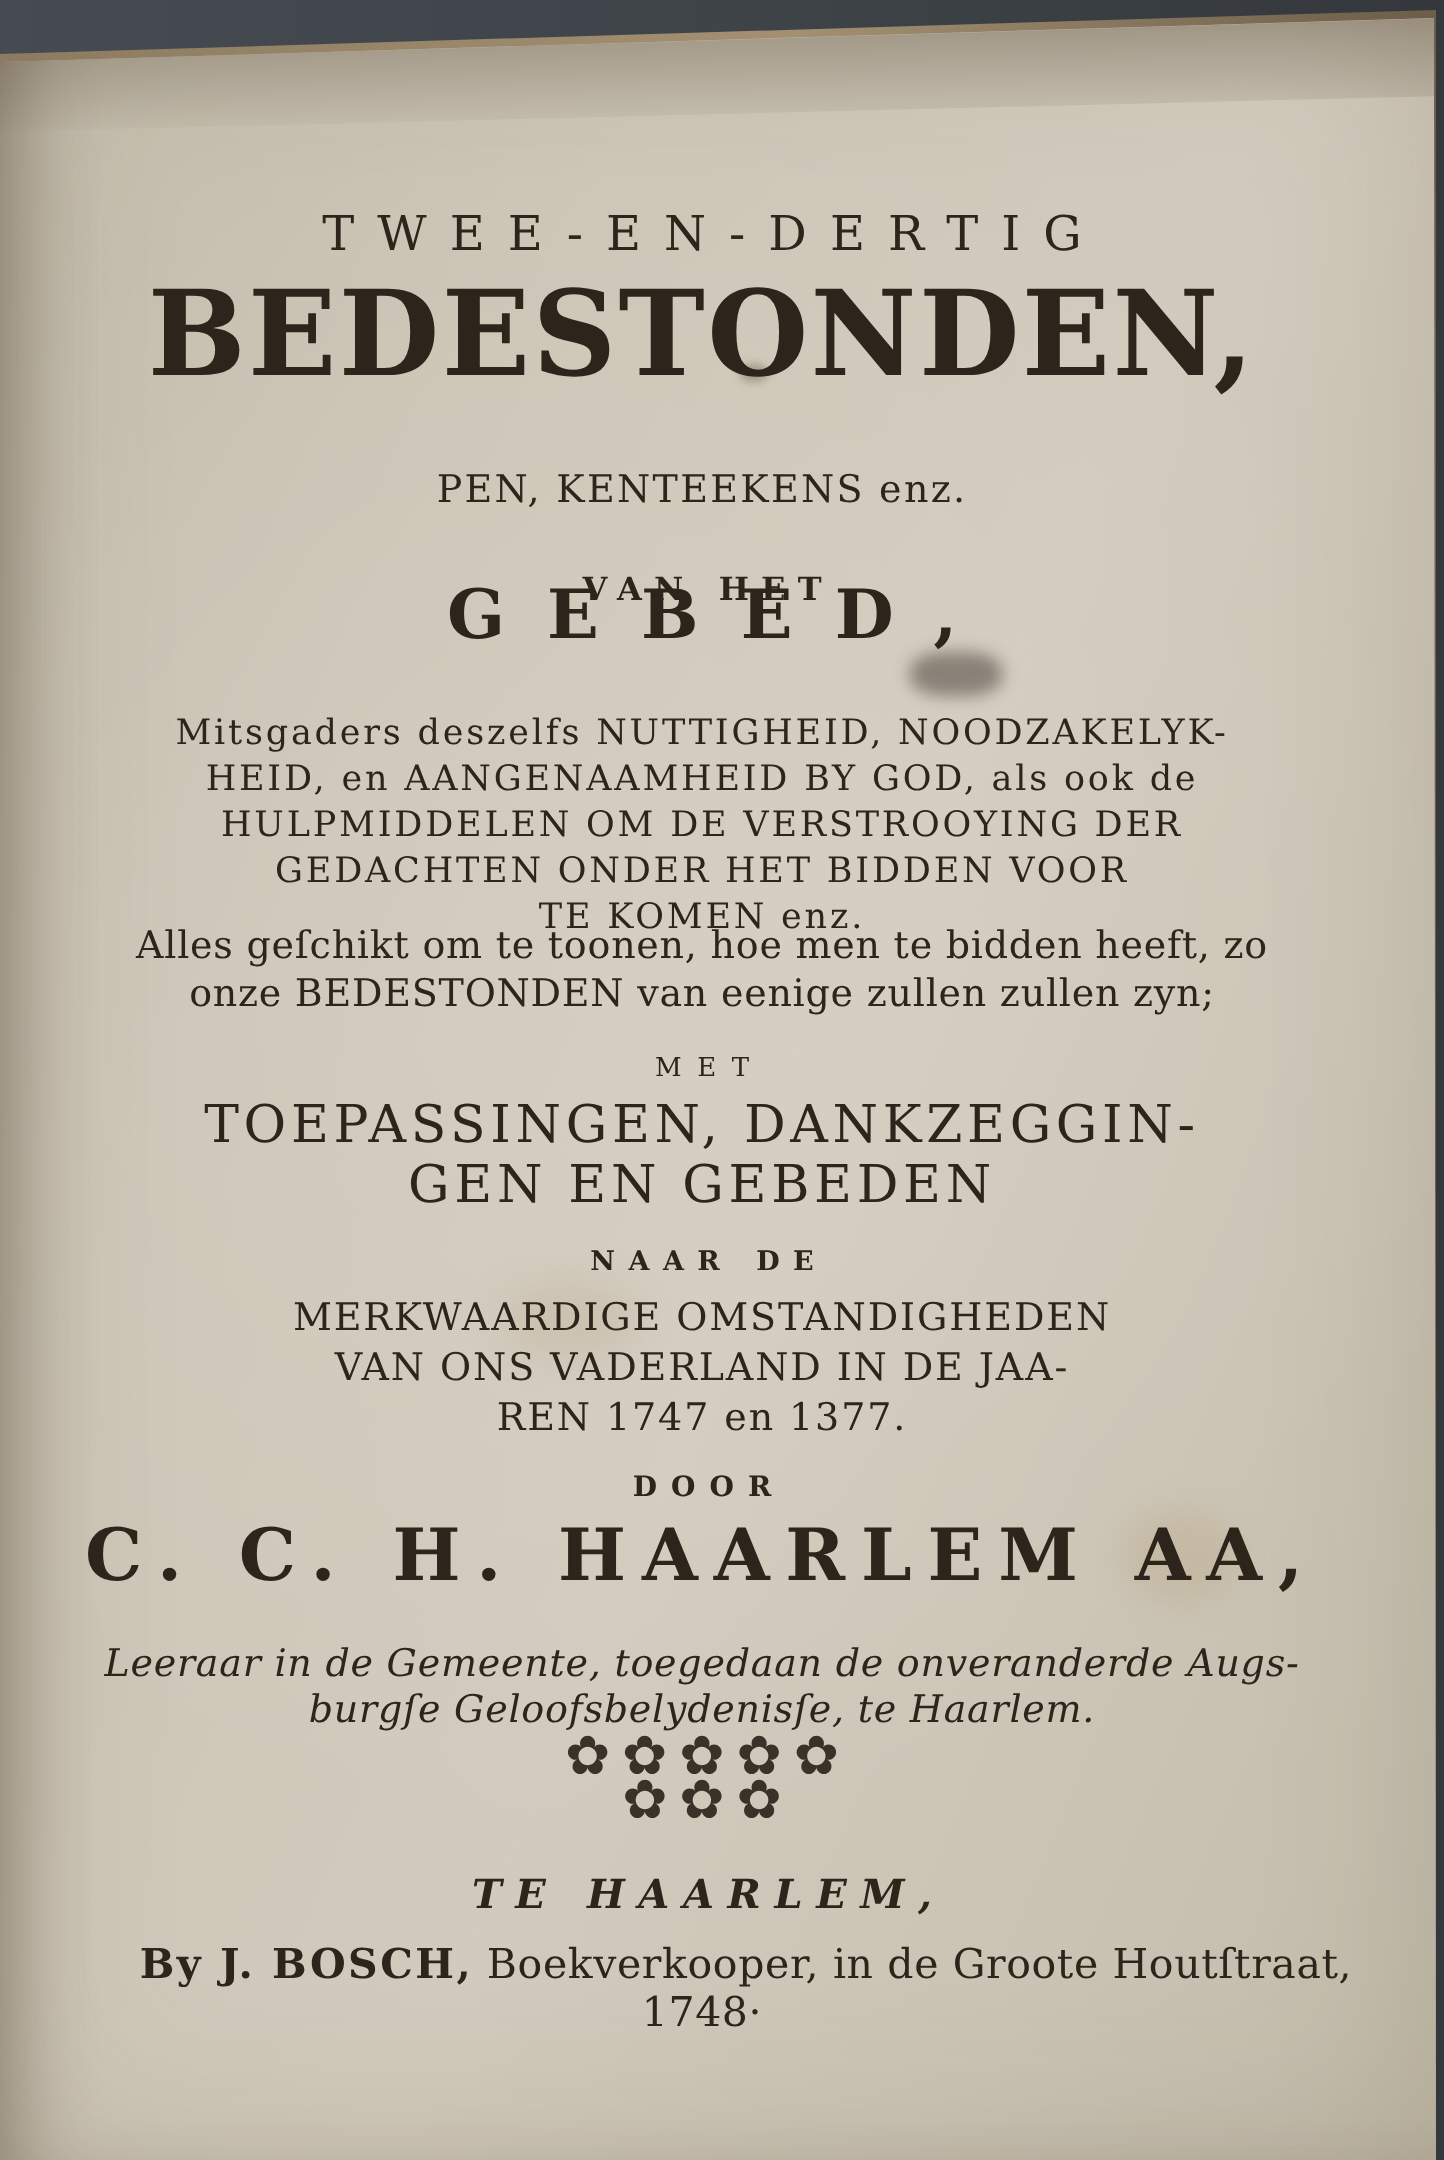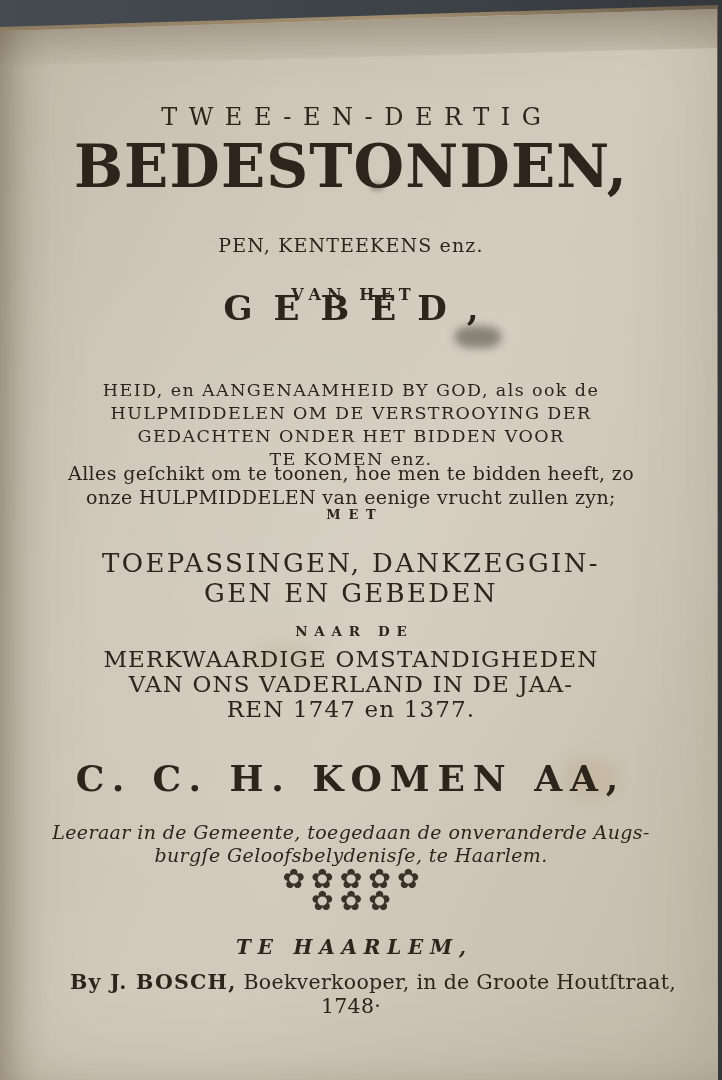--- a/index.html
+++ b/index.html
@@ -46,24 +46,24 @@
   .tblock{position:absolute;left:0;right:0;text-align:center;}
 
   .series-title{top:103px;font-size:24px;letter-spacing:.48em;padding-left:.48em;}
   .main-title{top:133px;font-size:58px;letter-spacing:.02em;font-weight:700;
     transform:scaleY(1.02);}
   .subtitle{top:211px;font-size:19px;line-height:23px;letter-spacing:.06em;}
   .van-het{top:285px;font-size:16px;letter-spacing:.38em;padding-left:.38em;font-weight:700;}
   .gebed{top:288px;font-size:34px;letter-spacing:.62em;padding-left:.62em;font-weight:700;}
   .mitsgaders{top:356px;font-size:17.5px;line-height:23px;letter-spacing:.08em;}
   .alles{top:461px;font-size:19px;line-height:24px;letter-spacing:.02em;}
-  .met{top:507px;font-size:13px;letter-spacing:.6em;padding-left:.6em;font-weight:700;text-align:center;}
+  .met{top:527px;font-size:13px;letter-spacing:.6em;padding-left:.6em;font-weight:400;text-align:center;}
   .toepassingen{top:548px;font-size:26px;line-height:30px;letter-spacing:.09em;}
   .naar-de{top:623px;font-size:13.5px;letter-spacing:.5em;padding-left:.5em;font-weight:700;}
-  .merkwaardige{top:647px;font-size:23px;line-height:25px;letter-spacing:.05em;}
+  .merkwaardige{top:647px;font-size:19px;line-height:25px;letter-spacing:.05em;}
   .door{top:736px;font-size:14px;letter-spacing:.5em;padding-left:.5em;font-weight:700;}
   .author{top:757px;font-size:36px;letter-spacing:.22em;font-weight:700;}
   .role{top:821px;font-size:19px;line-height:23px;font-style:italic;letter-spacing:.02em;text-align:center;}
   .ornaments{top:866px;line-height:26px;font-family:"DejaVu Sans",sans-serif;}
   .ornaments .row{display:block;font-size:27px;letter-spacing:6px;padding-left:6px;color:#3a3128;}
   .ornaments .row2{margin-top:-4px;}
   .place{top:935px;font-size:20px;font-style:italic;letter-spacing:.34em;padding-left:.34em;font-weight:700;}
   .imprint{top:970px;font-size:20.5px;letter-spacing:.015em;}
   .imprint .pub{font-weight:700;letter-spacing:.06em;margin-left:44px;}
 </style>
@@ -88,49 +88,50 @@
     <div class="tblock subtitle">
       <br>
       <span>PEN, KENTEEKENS enz.</span>
     </div>
 
     <div class="tblock van-het">VAN HET</div>
 
     <div class="tblock gebed">GEBED,</div>
 
     <div class="tblock mitsgaders">
-      <br>
+      <span>Mitsgaders deszelfs NUTTIGHEID, NOODZAKELYK-</span><br>
       <span>HEID, en AANGENAAMHEID BY GOD, als ook de</span><br>
       <span>HULPMIDDELEN OM DE VERSTROOYING DER</span><br>
       <span>GEDACHTEN ONDER HET BIDDEN VOOR</span><br>
       <span>TE KOMEN enz.</span>
     </div>
 
     <div class="tblock alles">
       <span>Alles geſchikt om te toonen, hoe men te bidden heeft, zo</span><br>
-      <span>onze HULPMIDDELEN van eenige vrucht zullen zyn;</span>
+      <span>onze BEDESTONDEN van eenige zullen zullen zyn;</span>
     </div>
 
     <div class="tblock met">MET</div>
 
     <div class="tblock toepassingen">
       <span>TOEPASSINGEN, DANKZEGGIN-</span><br>
       <span>GEN EN GEBEDEN</span>
     </div>
 
     <div class="tblock naar-de">NAAR DE</div>
 
     <div class="tblock merkwaardige">
       <span>MERKWAARDIGE OMSTANDIGHEDEN</span><br>
       <span>VAN ONS VADERLAND IN DE JAA-</span><br>
       <span>REN 1747 en 1377.</span>
     </div>
 
+    <div class="tblock door">DOOR</div>
 
-    <div class="tblock author">C. C. H. KOMEN AA,</div>
+    <div class="tblock author">C. C. H. HAARLEM AA,</div>
 
     <div class="tblock role">
       <span>Leeraar in de Gemeente, toegedaan de onveranderde Augs-</span><br>
       <span>burgſe Geloofsbelydenisſe, te Haarlem.</span>
     </div>
 
     <div class="tblock ornaments">
       <span class="row">✿✿✿✿✿</span>
       <span class="row row2">✿✿✿</span>
     </div>

